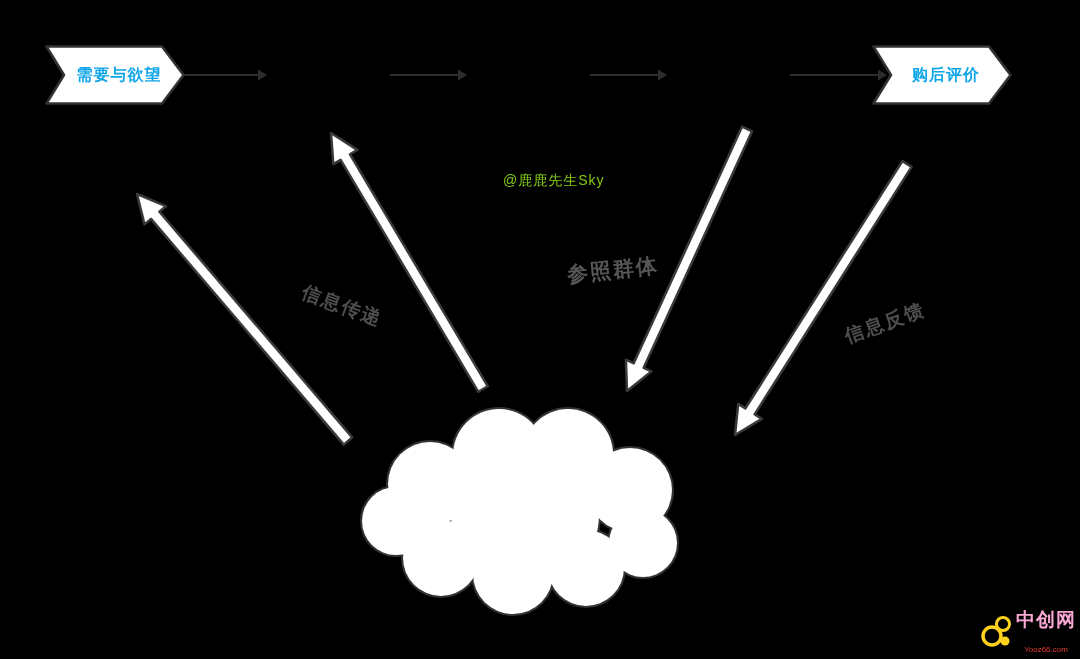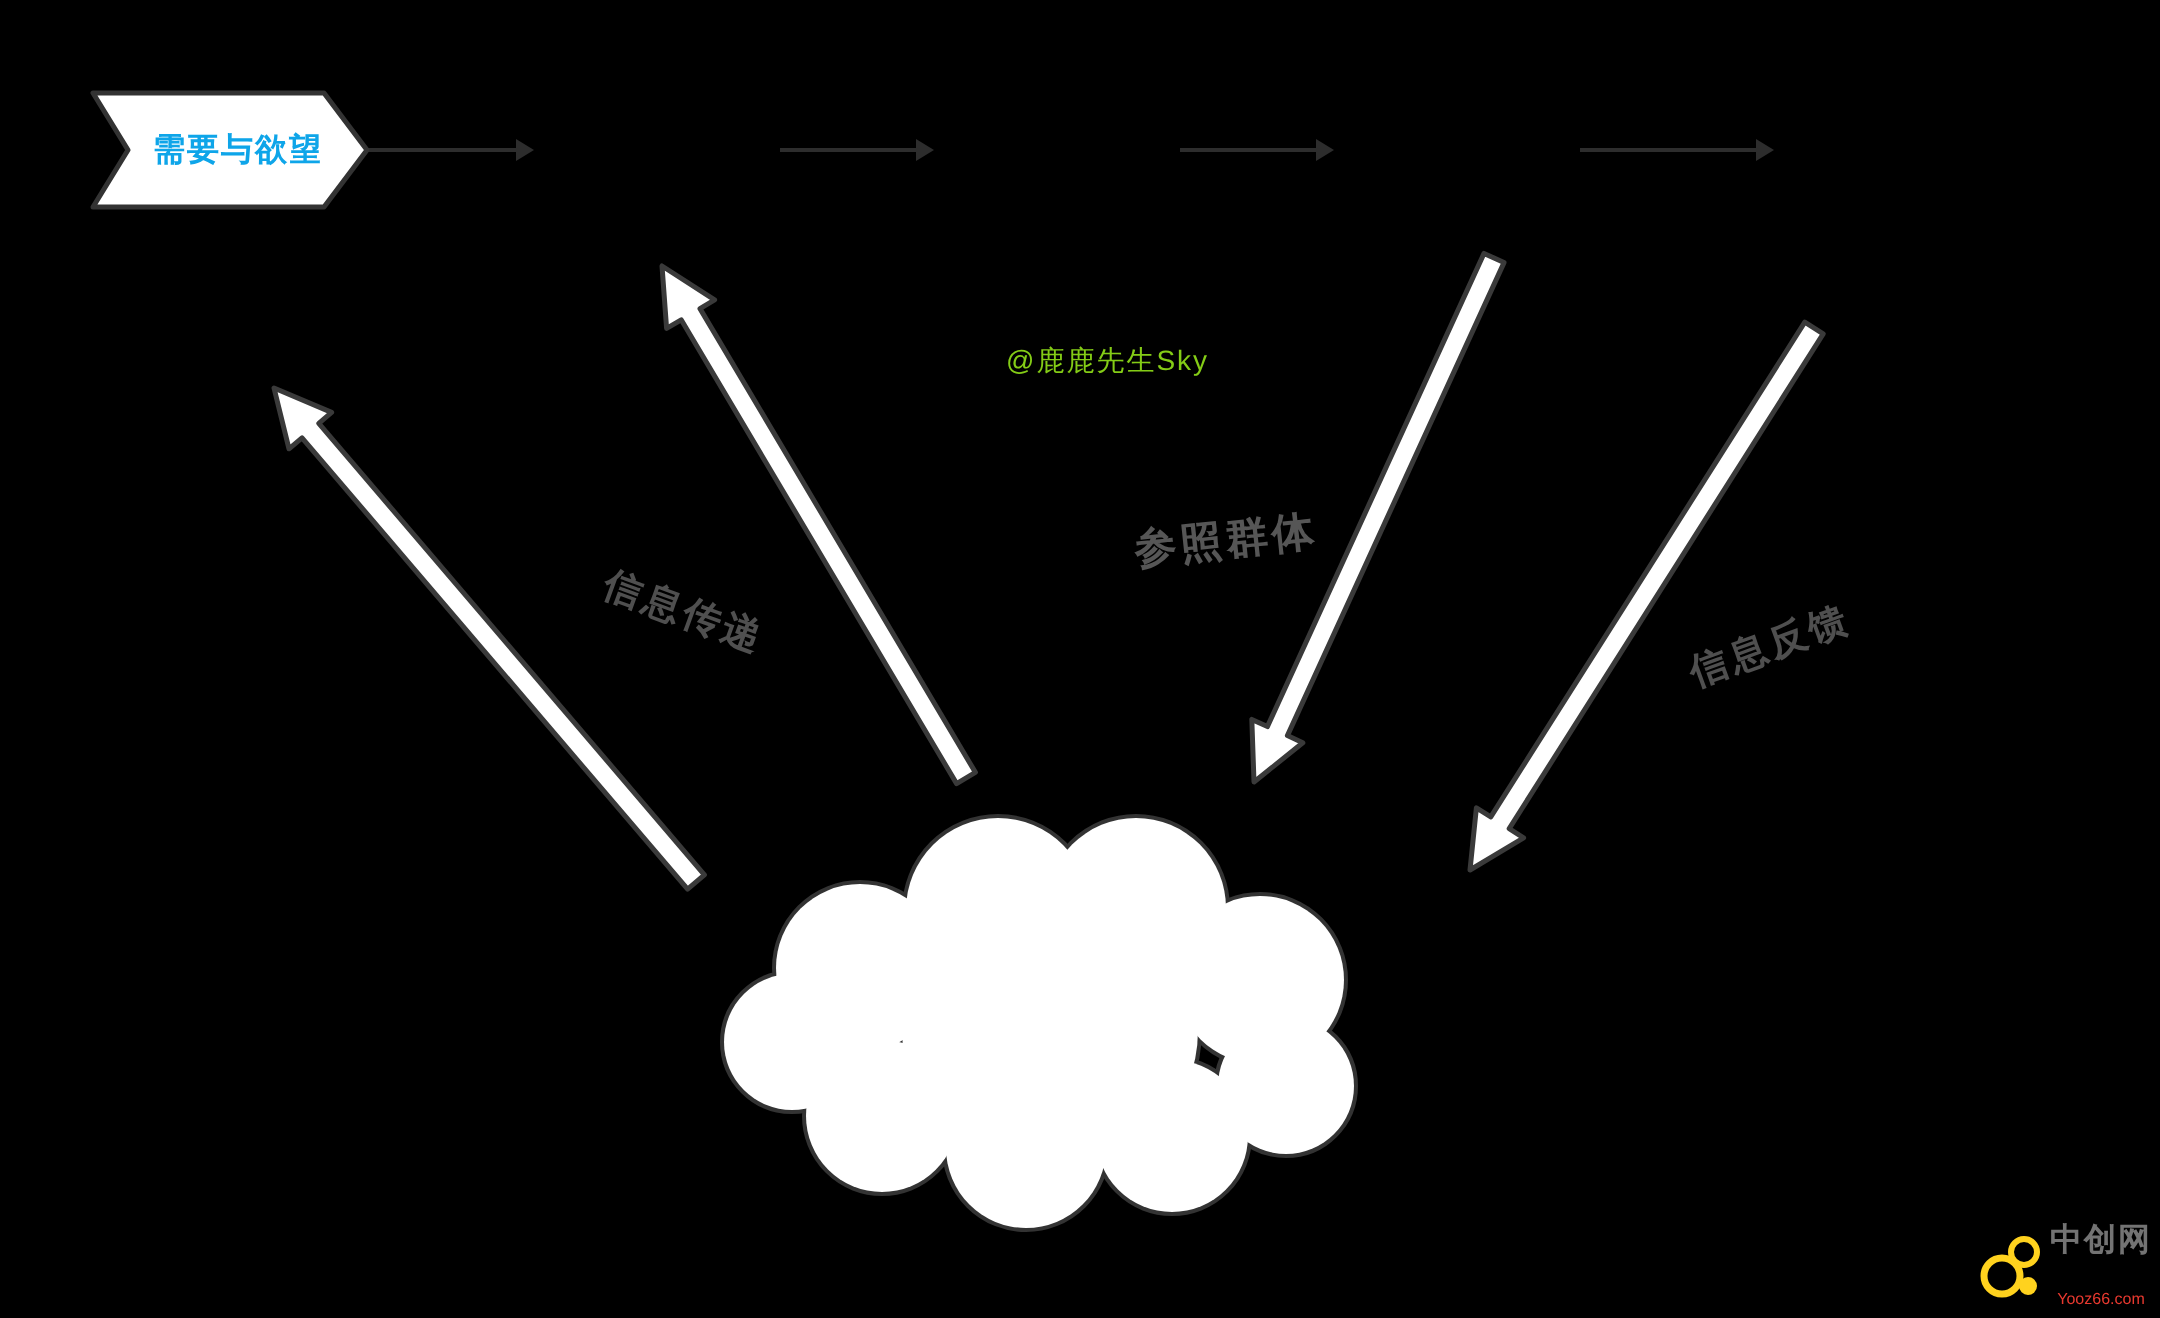--- a/index.html
+++ b/index.html
@@ -9,21 +9,21 @@
   .step{position:absolute;width:140px;height:60px;top:45px;}
   .step svg{position:absolute;left:0;top:0;}
   .step-label{position:absolute;left:0;top:0;right:0;bottom:0;display:flex;align-items:center;justify-content:center;
               color:#0ea5e9;font-size:16px;font-weight:600;letter-spacing:1px;padding-left:10px;padding-right:2px;}
   .flow-label{position:absolute;color:#4f4f4f;font-size:19px;font-weight:600;letter-spacing:2px;white-space:nowrap;}
   .watermark{position:absolute;left:503px;top:172px;color:#84cc16;font-size:14px;letter-spacing:1px;}
   .cloud-label{position:absolute;left:420px;top:479px;width:200px;text-align:center;color:#333;
                font-size:54px;font-weight:500;letter-spacing:10px;line-height:1;}
   .logo{position:absolute;right:4px;bottom:5px;display:flex;align-items:center;gap:2px;}
   .logo-text-col{display:flex;flex-direction:column;align-items:center;line-height:1;}
-  .logo-title{color:#737373;font-size:16px;font-weight:700;letter-spacing:1px;}
+  .logo-title{color:#f9a8d4;font-size:19px;font-weight:700;letter-spacing:1px;}
   .logo-subtitle{color:#e8392f;font-size:8px;margin-top:17px;}
 </style>
 </head>
 <body>
 
 <div id="canvas">
 
   <svg id="artwork" width="1080" height="659">
       <g>
         <line x1="183" y1="75" x2="259" y2="75" stroke="#2d2d2d" stroke-width="2"></line>
@@ -64,20 +64,26 @@
         <circle cx="525" cy="515" r="74" fill="#ffffff"></circle>
       </g>
     </svg>
 
   <div class="step" style="left:45px;">
     <svg width="140" height="60" viewBox="0 0 140 60">
       <path d="M1.5,1.5 L117,1.5 L138.5,30 L117,58.5 L1.5,58.5 L19,30 Z" fill="#ffffff" stroke="#333333" stroke-width="2.5" stroke-linejoin="round"></path>
     </svg>
     <span class="step-label">需要与欲望</span>
   </div>
+  <div class="step" style="left:872px;">
+    <svg width="140" height="60" viewBox="0 0 140 60">
+      <path d="M1.5,1.5 L117,1.5 L138.5,30 L117,58.5 L1.5,58.5 L19,30 Z" fill="#ffffff" stroke="#333333" stroke-width="2.5" stroke-linejoin="round"></path>
+    </svg>
+    <span class="step-label">购后评价</span>
+  </div>
 
   <div class="flow-label" style="left:300px;top:293px;transform:rotate(20deg);">信息传递</div>
   <div class="flow-label" style="left:567px;top:256px;font-size:21px;color:#565656;transform:rotate(-6deg);">参照群体</div>
   <div class="flow-label" style="left:843px;top:310px;transform:rotate(-20deg);">信息反馈</div>
 
   <div class="watermark">@鹿鹿先生Sky</div>
 
 
   <div class="logo">
     <svg width="34" height="38" viewBox="0 0 34 38">

